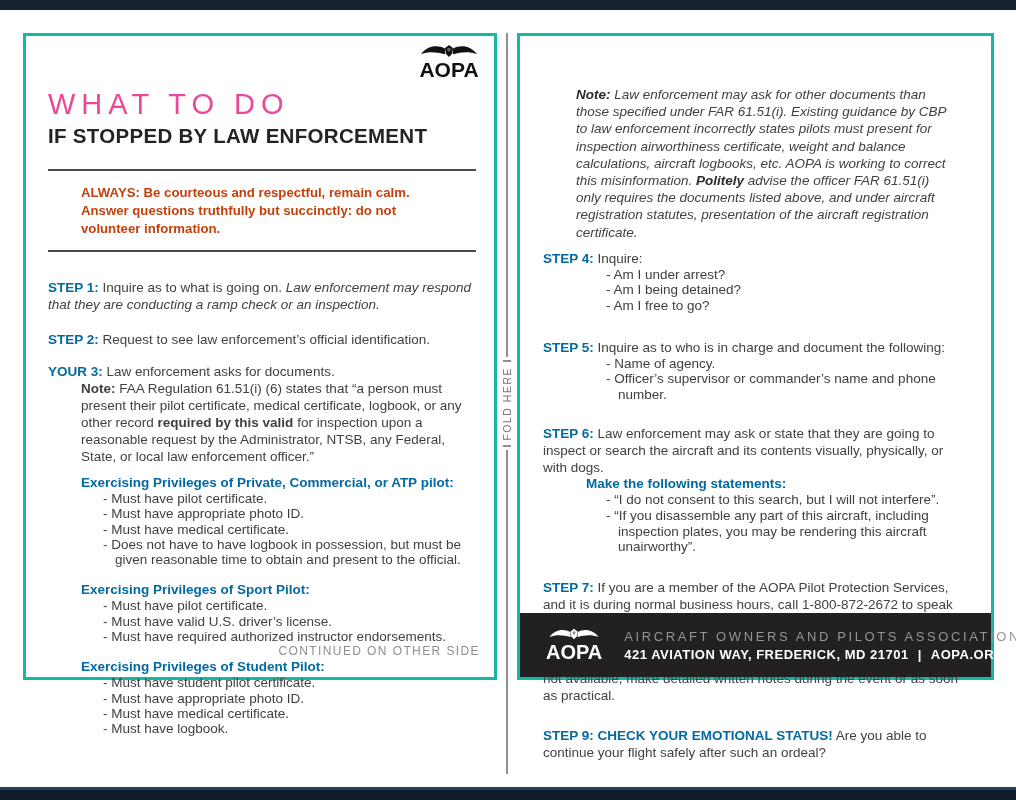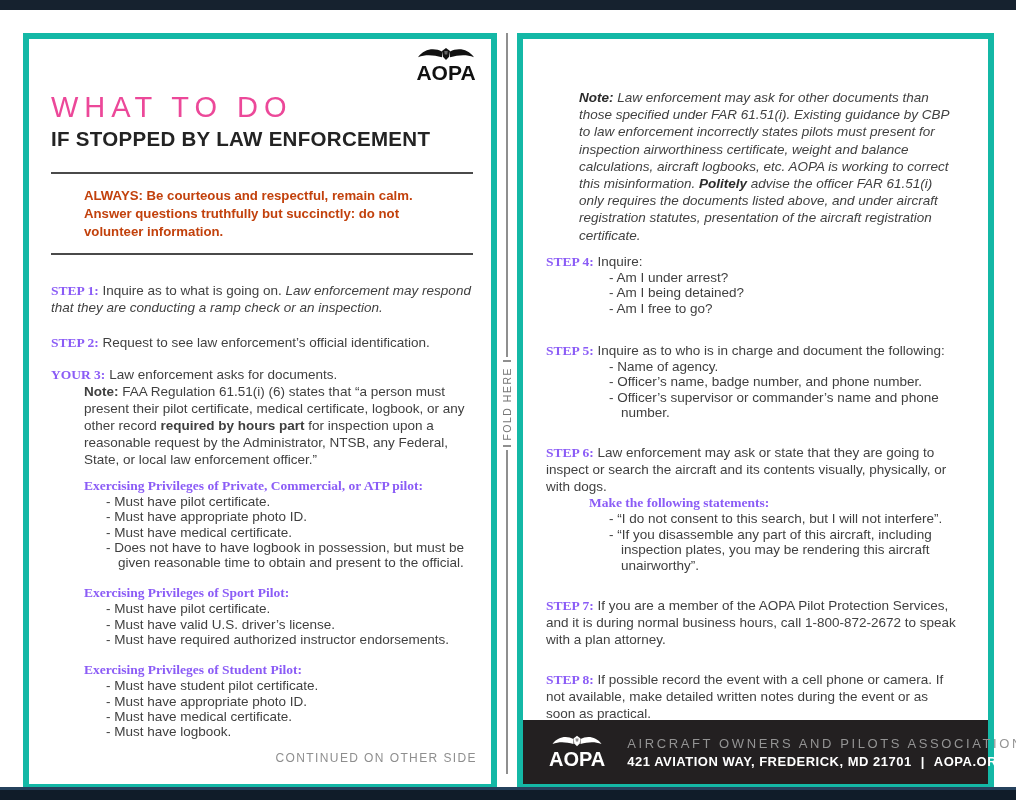--- a/index.html
+++ b/index.html
@@ -5,21 +5,21 @@
   * { margin:0; padding:0; box-sizing:border-box; }
   html,body { width:1016px; height:800px; }
   body {
     position:relative; background:#ffffff;
     font-family:"Liberation Sans","DejaVu Sans",sans-serif;
     color:#3f3f3f; overflow:hidden;
   }
   .topbar { position:absolute; top:0; left:0; width:1016px; height:10px; background:#16222f; }
   .bottombar { position:absolute; bottom:0; left:0; width:1016px; height:13px; background:#101c29; border-top:3px solid #26415c; }
 
-  .panel { position:absolute; top:33px; height:757px; background:#fff; border:6px solid #14b8a6; }
+  .panel { position:absolute; top:33px; height:647px; background:#fff; border:3px solid #14b8a6; }
   .panel-left  { left:23px;  width:474px; padding:0 18px 0 22px; }
   .panel-right { left:517px; width:477px; padding:0 32px 0 23px; }
 
   
   .fold { position:absolute; left:497px; top:33px; width:20px; height:741px;
           display:flex; flex-direction:column; align-items:center; }
   .fold-line { flex:1; width:1.5px; background:#8f8f8f; }
   .fold-tick { width:8px; height:1.5px; background:#8f8f8f; margin:3px 0; }
   .fold-label { writing-mode:vertical-rl; transform:rotate(180deg);
                 font-size:10.5px; letter-spacing:1.5px; color:#767676; margin:2px 0; white-space:nowrap; }
@@ -30,21 +30,21 @@
   .logo-wordmark { font-weight:800; font-size:20px; letter-spacing:0; line-height:1; color:inherit; }
   .logo-left .logo-wordmark { font-size:21px; margin-top:-1px; }
 
   .title1 { margin-top:52px; font-size:29px; font-weight:300; letter-spacing:6px; color:#ec4899; }
   .title2 { margin-top:3px; font-size:20.5px; font-weight:800; letter-spacing:0.3px; color:#232323; }
   .rule { border:0; border-top:2px solid #4a4a4a; margin-top:21px; }
   .rule2 { margin-top:12px; }
   .always { margin:13px 26px 0 33px; font-weight:bold; font-size:13.2px; line-height:18px; color:#c2410c; }
 
   .step { font-size:13.5px; line-height:17px; color:#414141; }
-  .step b, .subhead, .grouphead { color:#8b5cf6;font-family:Liberation Serif, serif; }
+  .step b, .subhead, .grouphead { color:#0369a1; }
   .p-step1 { margin-top:27px; }
   .p-step2 { margin-top:18px; }
   .p-step3 { margin-top:15px; }
   .it { font-style:italic; }
 
   .note-left { margin:0 8px 0 33px; font-size:13.5px; line-height:17px; }
   .group { margin-left:33px; margin-right:8px; }
   .grouphead { font-weight:bold; font-size:13.5px; line-height:16px; }
   .g1 { margin-top:10px; } .g2 { margin-top:15px; } .g3 { margin-top:15px; }
   .li { margin-left:22px; font-size:13.5px; line-height:15.3px; padding-left:12px; text-indent:-12px; }
@@ -109,21 +109,21 @@
   </p>
 
   <p class="step p-step3">
     <b>YOUR 3:</b>
     <span>Law enforcement asks for documents.</span>
   </p>
 
   <p class="note-left">
     <b>Note:</b>
     <span>FAA Regulation 61.51(i) (6) states that “a person must present their pilot certificate, medical certificate, logbook, or any other record</span>
-    <b>required by hours part</b>
+    <b>required by this valid</b>
     <span>for inspection upon a reasonable request by the Administrator, NTSB, any Federal, State, or local law enforcement officer.”</span>
   </p>
 
   <div class="group g1">
     <div class="grouphead">Exercising Privileges of Private, Commercial, or ATP pilot:</div>
     <div class="li">- Must have pilot certificate.</div>
     <div class="li">- Must have appropriate photo ID.</div>
     <div class="li">- Must have medical certificate.</div>
     <div class="li">- Does not have to have logbook in possession, but must be given reasonable time to obtain and present to the official.</div>
   </div>
@@ -172,21 +172,20 @@
     <div class="li">- Am I being detained?</div>
     <div class="li">- Am I free to go?</div>
   </div>
 
   <p class="step p-step5">
     <b>STEP 5:</b>
     <span>Inquire as to who is in charge and document the following:</span>
   </p>
   <div class="r-items">
     <div class="li">- Name of agency.</div>
-    <div class="li">- Officer’s name, badge number, and phone number.</div>
     <div class="li">- Officer’s supervisor or commander’s name and phone number.</div>
   </div>
 
   <p class="step p-step6">
     <b>STEP 6:</b>
     <span>Law enforcement may ask or state that they are going to inspect or search the aircraft and its contents visually, physically, or with dogs.</span>
   </p>
   <div class="subhead">Make the following statements:</div>
   <div class="r-items">
     <div class="li">- “I do not consent to this search, but I will not interfere”.</div>

